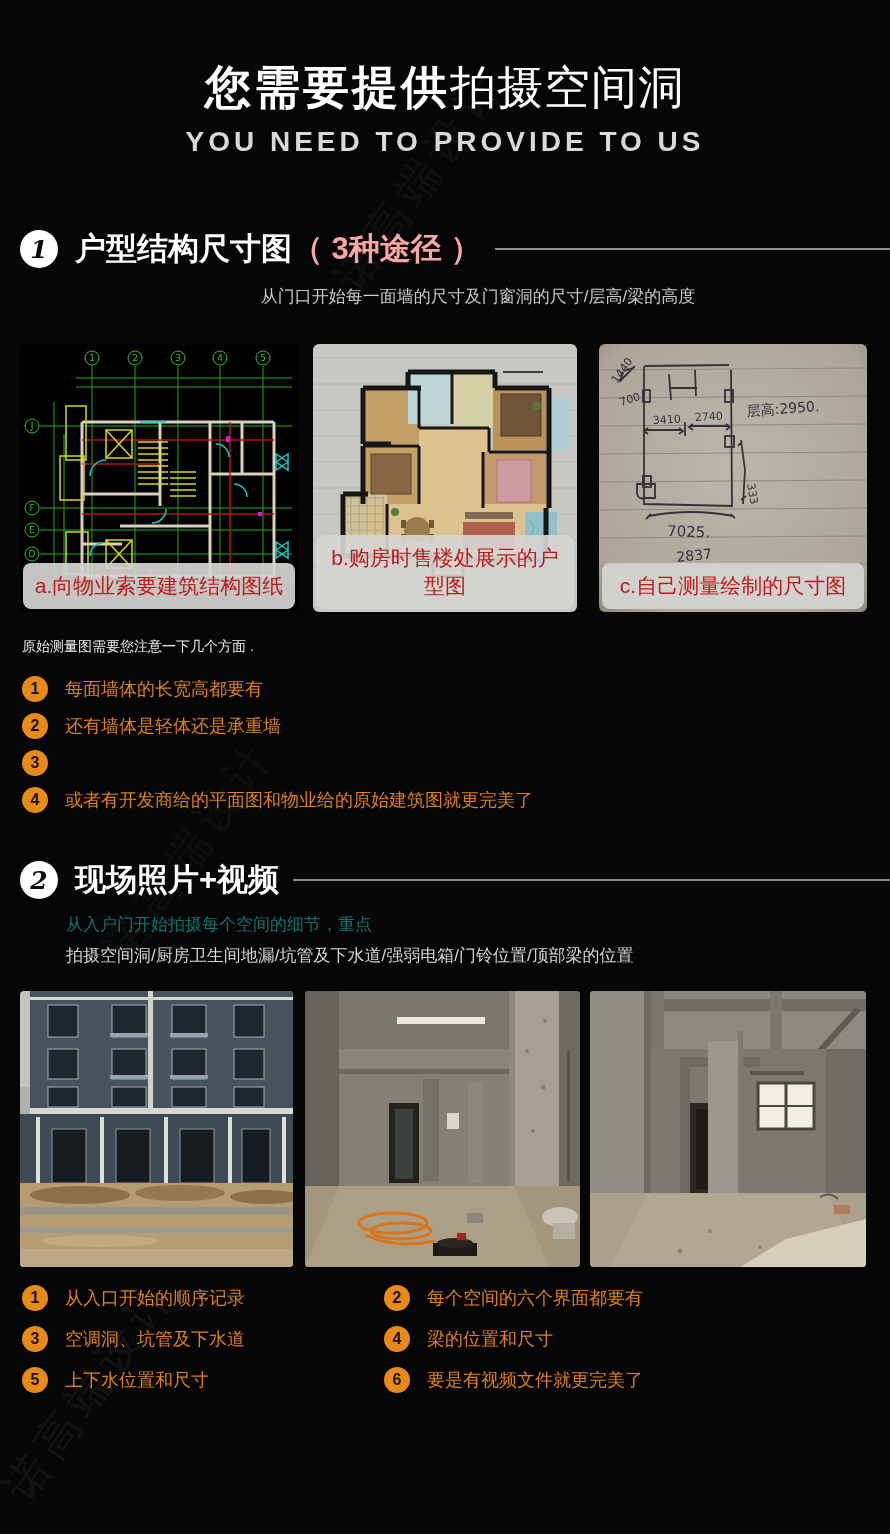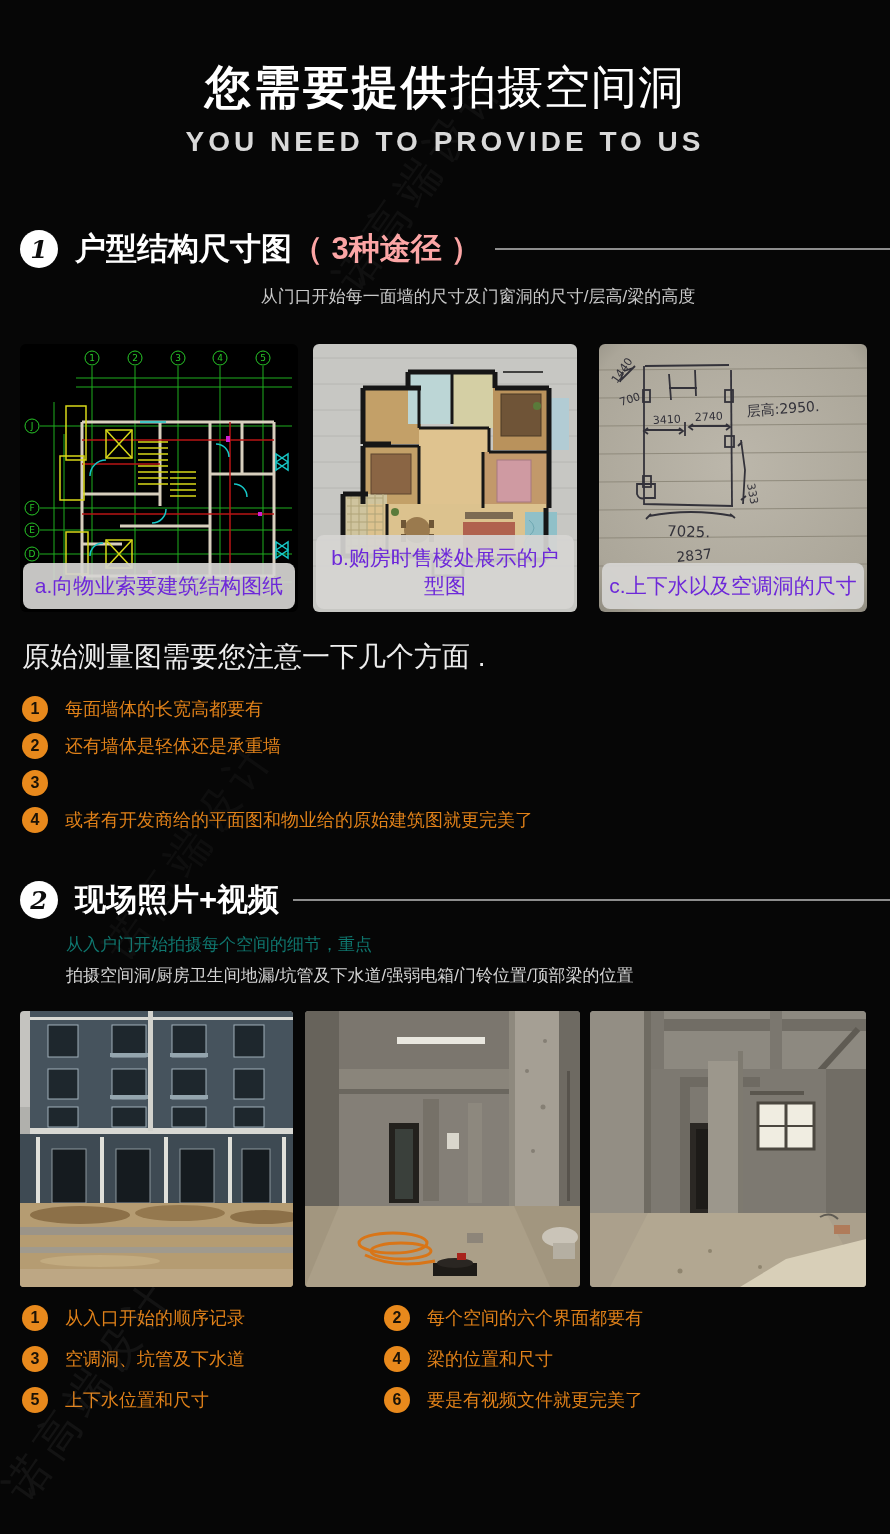--- a/index.html
+++ b/index.html
@@ -25,23 +25,23 @@
   .desc2{color:#0f766e;font-size:17px;margin:12px 0 0 46px;}
   .desc3{color:#d6d6d6;font-size:17px;margin:8px 0 0 46px;}
   
   .figrow{display:flex;margin-top:36px;}
   .fig{position:relative;height:268px;border-radius:6px;overflow:hidden;flex:0 0 auto;}
   .fig svg{display:block;width:100%;height:100%;}
   .fig-a{width:278px;}
   .fig-b{width:264px;margin-left:15px;}
   .fig-c{width:268px;margin-left:22px;}
   .figcap{position:absolute;left:3px;right:3px;bottom:3px;background:rgba(214,213,211,0.92);
-          color:#6d28d9;font-size:21px;text-align:center;padding:9px 7px;border-radius:8px;}
-  
-  .note{color:#ededed;font-size:28px;margin:26px 0 0 2px;}
+          color:#b91c1c;font-size:21px;text-align:center;padding:9px 7px;border-radius:8px;}
+  
+  .note{color:#ededed;font-size:14px;margin:26px 0 0 2px;}
   .points{margin:20px 0 0 2px;}
   .pt{display:flex;align-items:center;margin-bottom:11px;}
   .pbadge{flex:0 0 auto;width:26px;height:26px;border-radius:50%;background:#e8891c;color:#1a1206;
           display:flex;align-items:center;justify-content:center;font-weight:700;font-size:16px;}
   .ptext{color:#e08119;font-size:18px;margin-left:17px;}
   
   .photorow{display:flex;margin-top:24px;}
   .photo{height:276px;border-radius:4px;overflow:hidden;flex:0 0 auto;}
   .photo svg{display:block;width:100%;height:100%;}
   .ph-1{width:273px;}
@@ -267,21 +267,21 @@
             <text x="148" y="72" transform="rotate(-4 148 72)" font-size="14">层高:2950.</text>
             <text x="54" y="80" transform="rotate(-3 54 80)" font-size="11">3410</text>
             <text x="96" y="77" transform="rotate(-3 96 77)" font-size="11">2740</text>
             <text x="148" y="140" transform="rotate(80 148 140)" font-size="11">333</text>
             <text x="18" y="40" transform="rotate(-55 18 40)" font-size="11">1440</text>
             <text x="22" y="62" transform="rotate(-18 22 62)" font-size="11">700</text>
             <text x="68" y="192" transform="rotate(2 68 192)" font-size="15">7025.</text>
             <text x="78" y="218" transform="rotate(-6 78 218)" font-size="14">2837</text>
           </g>
         </svg>
-        <figcaption class="figcap">c.上下水以及空调洞的尺寸</figcaption>
+        <figcaption class="figcap">c.自己测量绘制的尺寸图</figcaption>
       </figure>
     </div>
 
     <div class="note">原始测量图需要您注意一下几个方面 .</div>
 
     <div class="points">
       <div class="pt">
         <div class="pbadge">1</div>
         <div class="ptext">每面墙体的长宽高都要有</div>
       </div>

